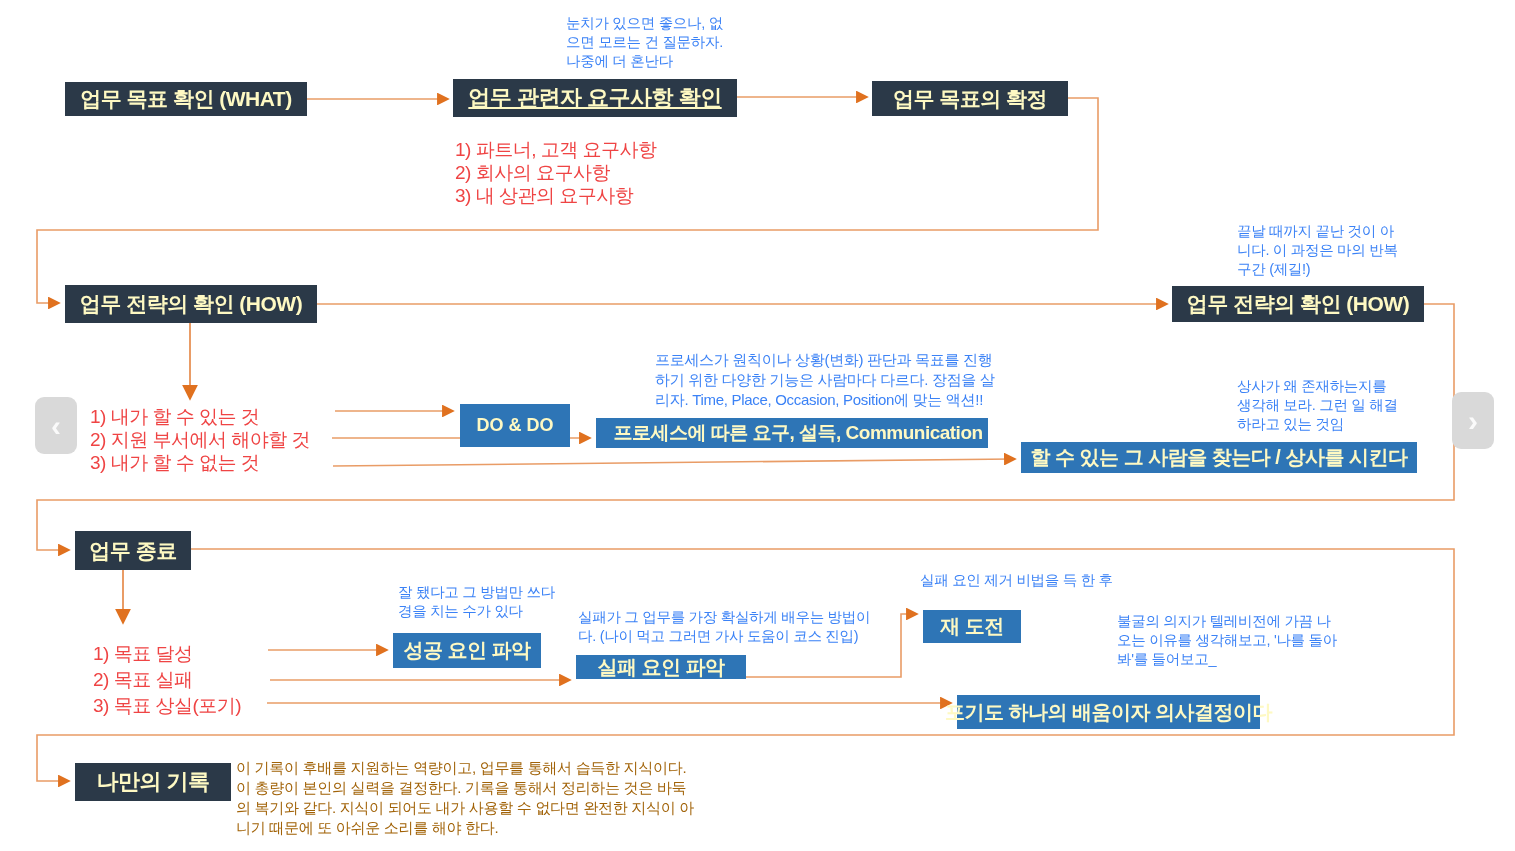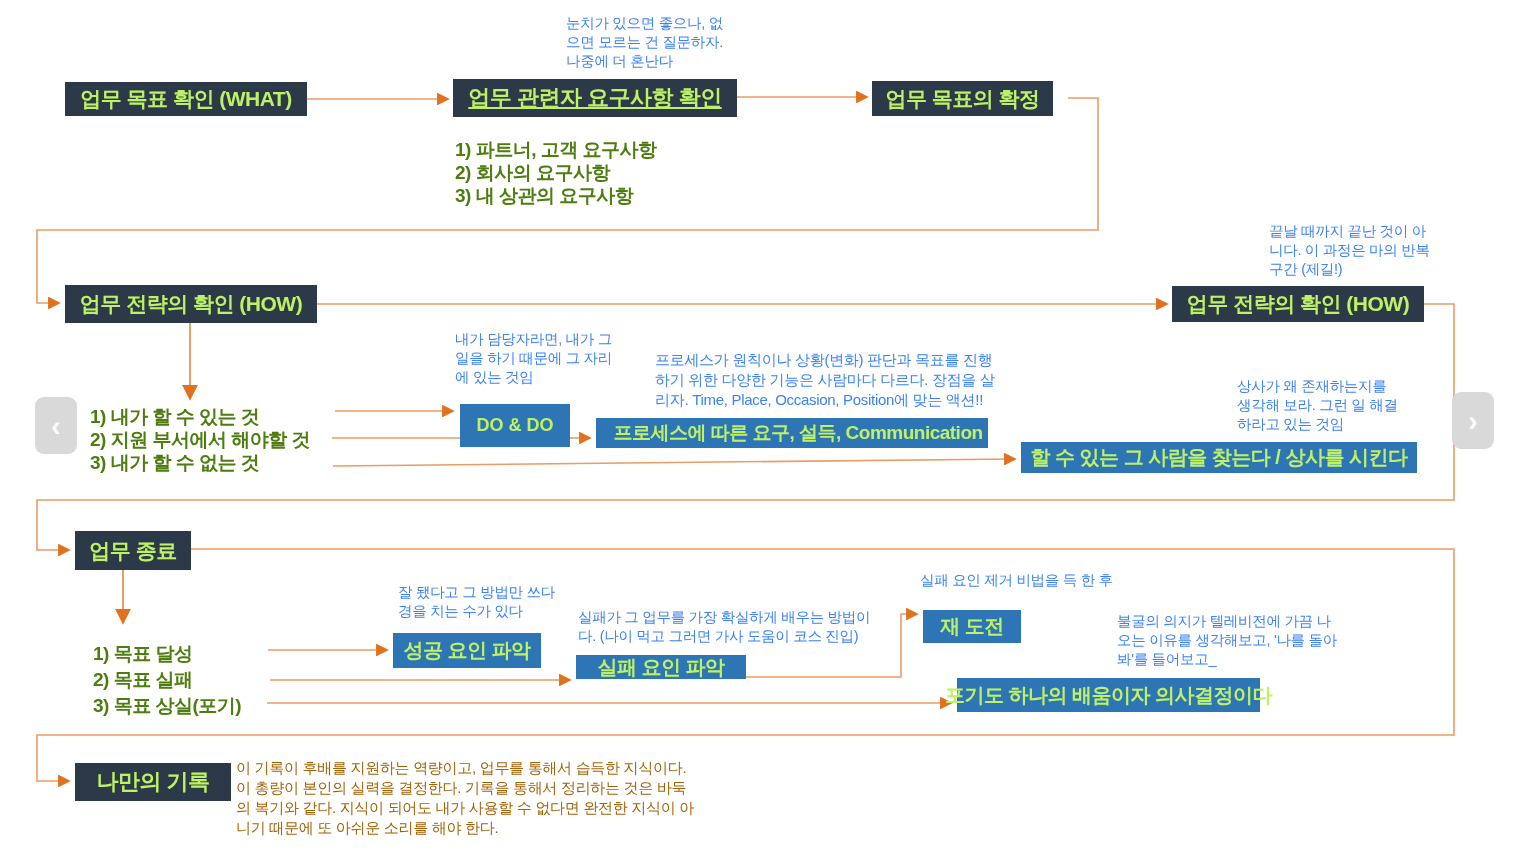--- a/index.html
+++ b/index.html
@@ -3,30 +3,30 @@
 <meta charset="utf-8">
 <style>
   html,body { margin:0; padding:0; background:#ffffff; }
   .canvas {
     position:relative; width:1515px; height:851px; overflow:hidden;
     background:#ffffff; font-family:"Liberation Sans", sans-serif;
   }
   .connectors { position:absolute; left:0; top:0; width:1515px; height:851px; }
   .node {
     position:absolute; display:flex; align-items:center; justify-content:center;
-    text-align:center; font-weight:700; color:#bef264; box-sizing:border-box;
+    text-align:center; font-weight:700; color:#fef9c3; box-sizing:border-box;
     letter-spacing:-0.5px; white-space:nowrap;
   }
   .dark { background:#2b3948; font-size:21px; }
   .blue { background:#2e75b6; font-size:20px; }
   .note {
     position:absolute; white-space:pre-line; font-size:14.5px; color:#3b82f6;
     line-height:1.32; font-weight:400; letter-spacing:-0.3px;
   }
-  .list { position:absolute; font-size:19px; font-weight:700; color:#4d7c0f; letter-spacing:-0.5px; }
+  .list { position:absolute; font-size:19px; font-weight:400; color:#ef4444; letter-spacing:-0.5px; }
   .list .li { white-space:nowrap; }
   .lh23 .li { line-height:23px; }
   .lh26 .li { line-height:26px; }
   .desc {
     position:absolute; white-space:pre-line; font-size:15px; color:#a16207;
     line-height:1.33; font-weight:400; letter-spacing:-0.3px;
   }
   .nav {
     position:absolute; width:42px; height:57px; background:#d9d9d9; border-radius:9px;
     display:flex; align-items:center; justify-content:center; cursor:pointer;
@@ -58,48 +58,45 @@
       <path d="M268,650 H385" marker-end="url(#ah)"></path>
       <path d="M270,680 H568" marker-end="url(#ah)"></path>
       <path d="M746,677 H901 V614 H915" marker-end="url(#ah)"></path>
       <path d="M267,703 H949" marker-end="url(#ah)"></path>
       <path d="M191,549 H1454 V735 H37 V781 H67" marker-end="url(#ah)"></path>
     </g>
   </svg>
 
   <div class="node dark" style="left:65px;top:82px;width:242px;height:34px;">업무 목표 확인 (WHAT)</div>
   <div class="node dark" style="left:453px;top:79px;width:284px;height:38px;font-size:22px;text-decoration:underline;">업무 관련자 요구사항 확인</div>
-  <div class="node dark" style="left:872px;top:81px;width:181px;height:35px;">업무 목표의 확정</div>
+  <div class="node dark" style="left:872px;top:81px;width:196px;height:35px;">업무 목표의 확정</div>
 
   <div class="note" style="left:566px;top:14px;">눈치가 있으면 좋으나, 없
 으면 모르는 건 질문하자.
 나중에 더 혼난다</div>
 
   <div class="list lh23" style="left:455px;top:138px;">
     <div class="li">1)  파트너, 고객  요구사항</div>
     <div class="li">2) 회사의 요구사항</div>
     <div class="li">3) 내 상관의 요구사항</div>
   </div>
 
   <div class="node dark" style="left:65px;top:285px;width:252px;height:38px;">업무 전략의 확인 (HOW)</div>
   <div class="node dark" style="left:1172px;top:286px;width:252px;height:36px;">업무 전략의 확인 (HOW)</div>
 
-  <div class="note" style="left:1237px;top:222px;margin-left:32px;">끝날 때까지 끝난 것이 아
+  <div class="note" style="left:1237px;top:222px;">끝날 때까지 끝난 것이 아
 니다. 이 과정은 마의 반복
 구간 (제길!)</div>
 
   <div class="list lh23" style="left:90px;top:405px;">
     <div class="li">1)  내가 할 수 있는 것</div>
     <div class="li">2) 지원 부서에서 해야할 것</div>
     <div class="li">3) 내가 할 수 없는 것</div>
   </div>
 
-  <div class="note" style="left:455px;top:330px;">내가 담당자라면, 내가 그
-일을 하기 때문에 그 자리
-에 있는 것임</div>
   <div class="node blue" style="left:460px;top:404px;width:110px;height:43px;font-size:18px;letter-spacing:0;">DO &amp; DO</div>
 
   <div class="note" style="left:655px;top:350px;font-size:15px;">프로세스가 원칙이나 상황(변화) 판단과 목표를 진행
 하기 위한 다양한 기능은 사람마다 다르다. 장점을 살
 리자. Time, Place, Occasion, Position에 맞는 액션!!</div>
   <div class="node blue" style="left:596px;top:418px;width:392px;height:30px;font-size:19px;padding-left:12px;">프로세스에 따른 요구, 설득, Communication</div>
 
   <div class="note" style="left:1237px;top:377px;">상사가 왜 존재하는지를
 생각해 보라. 그런 일 해결
 하라고 있는 것임</div>
@@ -120,21 +117,21 @@
   <div class="note" style="left:578px;top:608px;">실패가 그 업무를 가장 확실하게 배우는 방법이
 다. (나이 먹고 그러면 가사 도움이 코스 진입)</div>
   <div class="node blue" style="left:576px;top:655px;width:170px;height:24px;">실패 요인 파악</div>
 
   <div class="note" style="left:920px;top:571px;">실패 요인 제거 비법을 득 한 후</div>
   <div class="node blue" style="left:923px;top:610px;width:98px;height:33px;">재 도전</div>
 
   <div class="note" style="left:1117px;top:612px;">불굴의 의지가 텔레비전에 가끔 나
 오는 이유를 생각해보고, '나를 돌아
 봐'를 들어보고_</div>
-  <div class="node blue" style="left:957px;top:678px;width:303px;height:34px;">포기도 하나의 배움이자 의사결정이다</div>
+  <div class="node blue" style="left:957px;top:695px;width:303px;height:34px;">포기도 하나의 배움이자 의사결정이다</div>
 
   <div class="node dark" style="left:75px;top:763px;width:156px;height:38px;font-size:22px;">나만의 기록</div>
   <div class="desc" style="left:236px;top:758px;width:460px;">이 기록이 후배를 지원하는 역량이고, 업무를 통해서 습득한 지식이다.
 이 총량이 본인의 실력을 결정한다. 기록을 통해서 정리하는 것은 바둑
 의 복기와 같다. 지식이 되어도 내가 사용할 수 없다면 완전한 지식이 아
 니기 때문에 또 아쉬운 소리를 해야 한다.</div>
 
   <div class="nav" style="left:35px;top:397px;">
     <span>‹</span>
   </div>

